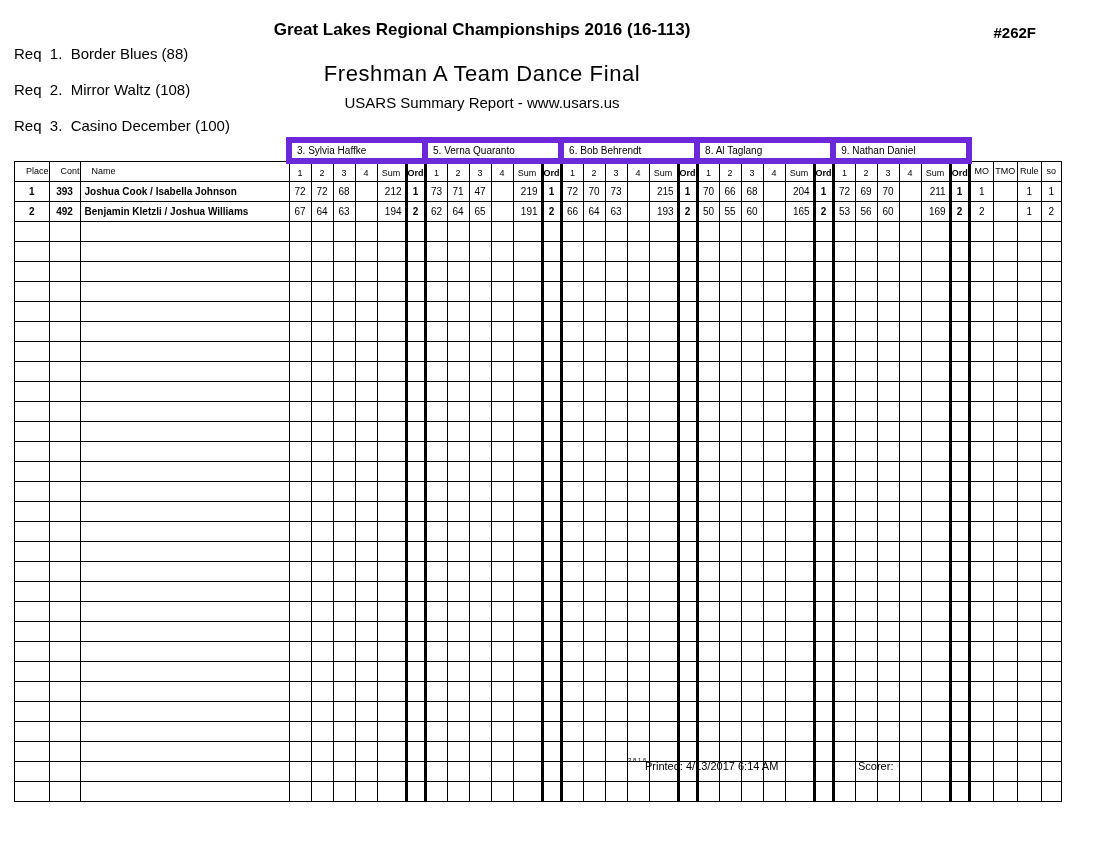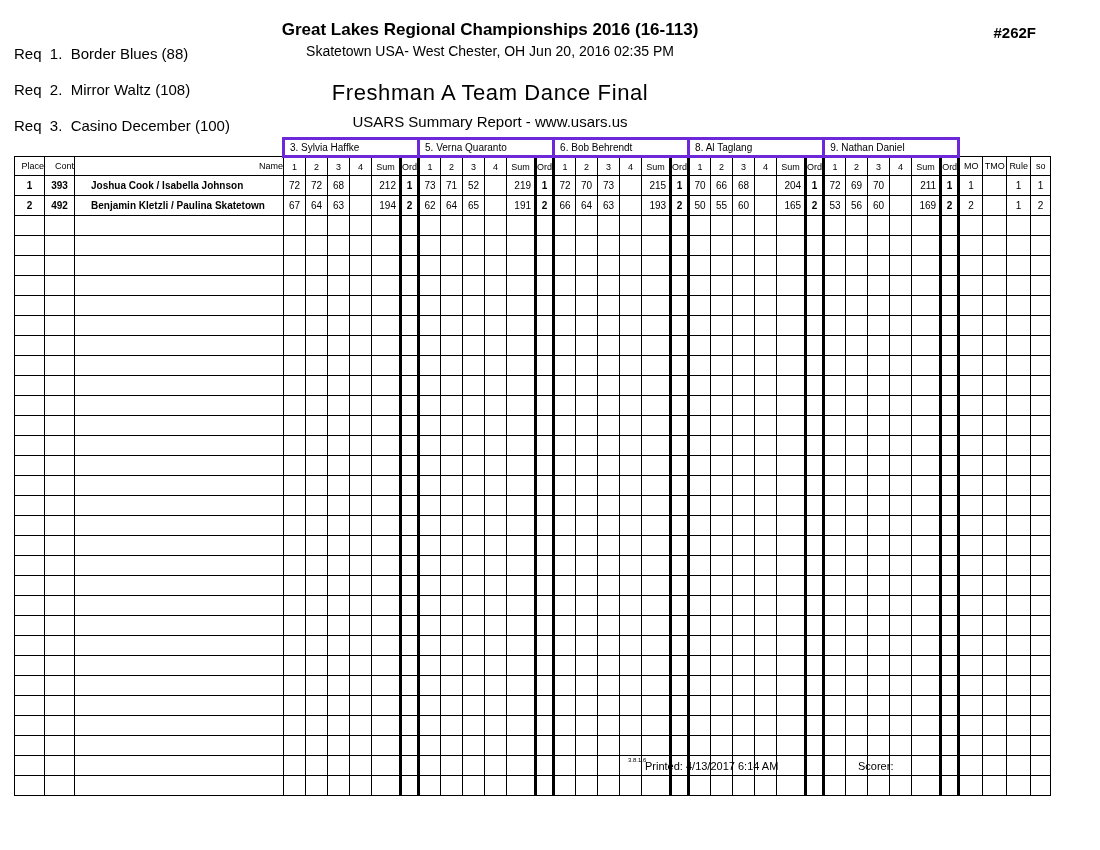--- a/index.html
+++ b/index.html
@@ -1,63 +1,62 @@
 <!DOCTYPE html>
 <html><head>
 <meta charset="utf-8">
 <style>
   html,body{margin:0;padding:0;}
   body{
     width:1100px;height:850px;background:#ffffff;color:#000;
     font-family:"Liberation Sans", sans-serif;position:relative;overflow:hidden;
   }
   .reqs{position:absolute;left:14px;top:24px;font-size:15px;line-height:12px;white-space:pre;}
-  .header{position:absolute;left:12px;width:956px;top:20px;text-align:center;}
+  .header{position:absolute;left:4px;width:956px;top:20px;text-align:center;}
   .title{font-size:17px;font-weight:bold;}
   .venue{font-size:14px;margin-top:3px;}
   .event{font-size:22px;font-weight:normal;margin-top:21px;letter-spacing:0.6px;}
   .report{font-size:15px;margin-top:7px;}
   .code{position:absolute;right:64px;top:24px;font-size:15px;font-weight:bold;}
 
   .tablewrap{position:absolute;left:14px;top:137px;}
   table{border-collapse:collapse;table-layout:fixed;}
   td{
     border:1px solid #000;font-size:10px;text-align:center;padding:0;
     overflow:hidden;white-space:nowrap;height:19px;vertical-align:middle;
   }
   tr.judge-row td{height:15px;}
   tr.judge-row td.noborder{border:none;background:#fff;}
-  tr.judge-row td.jname{border:3px solid #6d28d9;text-align:left;padding-left:5px;font-size:10px;}
+  tr.judge-row td.jname{border:6px solid #6d28d9;text-align:left;padding-left:5px;font-size:10px;}
   tr.colhead td{height:17px;font-size:9px;font-weight:normal;}
-  tr.colhead td.lh{text-align:right;padding-left:3px;}
+  tr.colhead td.lh{text-align:left;padding-left:11px;}
   td.ord{border-left:3px solid #000;border-right:3px solid #000;font-weight:bold;}
-  tr.colhead td.ord{font-weight:normal;}
+  tr.colhead td.ord{font-weight:bold;}
   td.place, td.cont{font-weight:bold;}
-  td.name{text-align:left;padding-left:16px;font-weight:bold;}
+  td.name{text-align:left;padding-left:4px;font-weight:bold;}
   td.sum{text-align:right;padding-right:3px;}
   td.score{text-align:center;}
   td.mo{text-align:center;}
 
   .footer{position:absolute;left:0;top:760px;width:1100px;font-size:11px;}
   .footer .version{position:absolute;left:628px;top:-3px;font-size:6px;}
   .footer .printed{position:absolute;left:645px;top:0;text-align:center;}
   .footer .scorer{position:absolute;left:858px;top:0;}
 </style>
 </head>
 <body>
 
 <div class="reqs">
   <div>Req  1.  Border Blues (88)</div>
   <div>Req  2.  Mirror Waltz (108)</div>
   <div>Req  3.  Casino December (100)</div>
 </div>
 
 <div class="header">
   <div class="title">Great Lakes Regional Championships 2016 (16-113)</div>
-  <div class="venue">Skatetown USA- West Chester, OH  Jun 20, 2016  02:35 PM</div>
   <div class="event">Freshman A Team Dance Final</div>
   <div class="report">USARS Summary Report - www.usars.us</div>
 </div>
 
 <div class="code">#262F</div>
 
 <div class="tablewrap">
   <table id="score-table">
       <colgroup>
         <col style="width: 30px;">
@@ -152,21 +151,21 @@
           <td class="cont">393</td>
           <td class="name">Joshua Cook / Isabella Johnson</td>
           <td class="score">72</td>
           <td class="score">72</td>
           <td class="score">68</td>
           <td class="score"></td>
           <td class="sum">212</td>
           <td class="ord">1</td>
           <td class="score">73</td>
           <td class="score">71</td>
-          <td class="score">52</td>
+          <td class="score">47</td>
           <td class="score"></td>
           <td class="sum">219</td>
           <td class="ord">1</td>
           <td class="score">72</td>
           <td class="score">70</td>
           <td class="score">73</td>
           <td class="score"></td>
           <td class="sum">215</td>
           <td class="ord">1</td>
           <td class="score">70</td>
@@ -182,21 +181,21 @@
           <td class="sum">211</td>
           <td class="ord">1</td>
           <td class="mo">1</td>
           <td class="mo"></td>
           <td class="mo">1</td>
           <td class="mo">1</td>
         </tr>
         <tr>
           <td class="place">2</td>
           <td class="cont">492</td>
-          <td class="name">Benjamin Kletzli / Paulina Skatetown</td>
+          <td class="name">Benjamin Kletzli / Joshua Williams</td>
           <td class="score">67</td>
           <td class="score">64</td>
           <td class="score">63</td>
           <td class="score"></td>
           <td class="sum">194</td>
           <td class="ord">2</td>
           <td class="score">62</td>
           <td class="score">64</td>
           <td class="score">65</td>
           <td class="score"></td>

